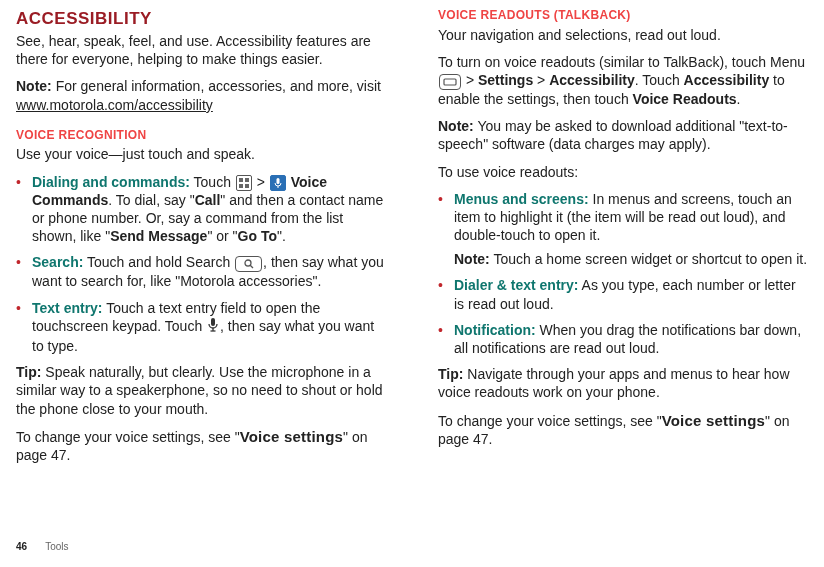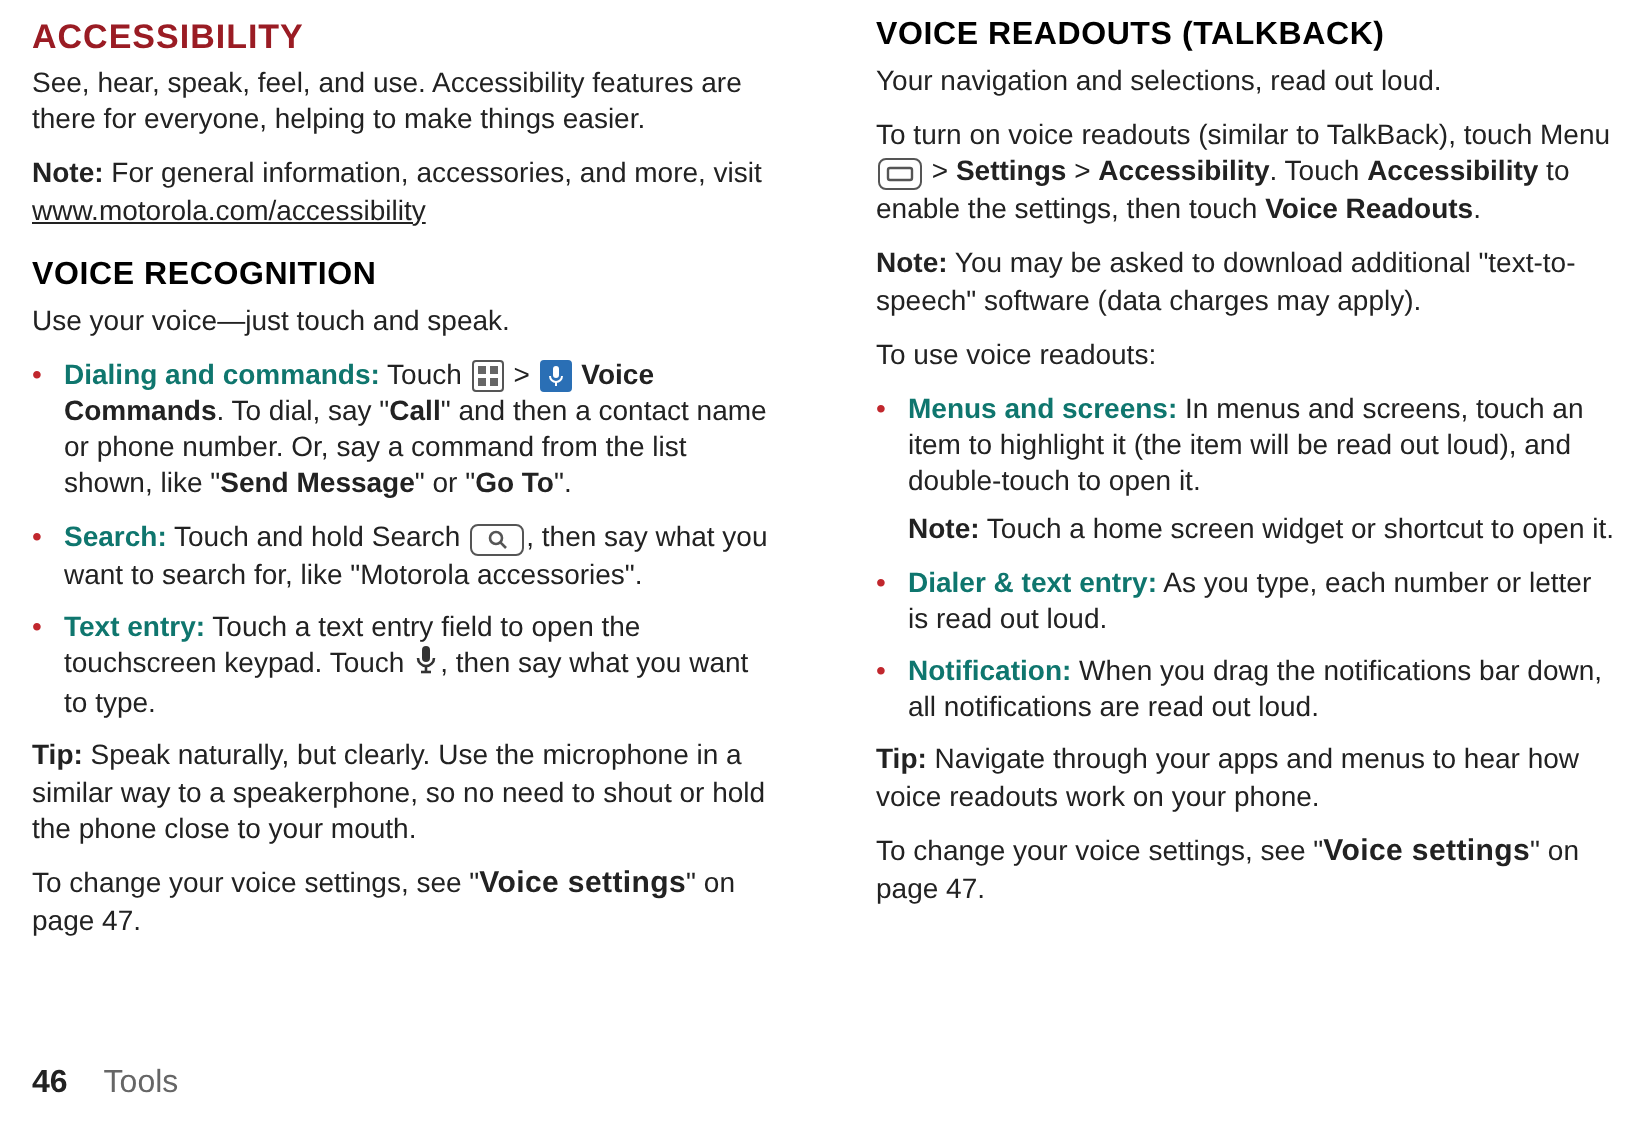--- a/index.html
+++ b/index.html
@@ -30,23 +30,23 @@
     font-family: "Arial Black", "Helvetica", sans-serif;
     font-weight: 900;
     font-size: 17px;
     letter-spacing: 0.5px;
     color: #9a1c24;
     margin: 0 0 2px 0;
   }
   .heading-sub {
     font-family: "Arial Black", "Helvetica", sans-serif;
     font-weight: 900;
-    font-size: 16px;
+    font-size: 12px;
     letter-spacing: 0.3px;
-    color: #000000;
+    color: #ef4444;
     margin: 14px 0 2px 0;
     text-transform: uppercase;
   }
   p {
     margin: 0 0 9px 0;
   }
   .red-item {
     color: #0f766e;
     font-weight: bold;
   }
@@ -101,21 +101,21 @@
     justify-content: center;
     box-sizing: border-box;
     background: #fff;
   }
   .ico-mic svg, .ico-box svg, .ico-search svg { display:block; }
   .link-underline { text-decoration: underline; }
   .footer {
     position: absolute;
     bottom: 14px;
     left: 16px;
-    font-size: 16px;
+    font-size: 10px;
     color: #666;
   }
   .footer .pg {
     font-weight: bold;
     color: #222;
     margin-right: 18px;
   }
 </style>
 </head>
 <body>

